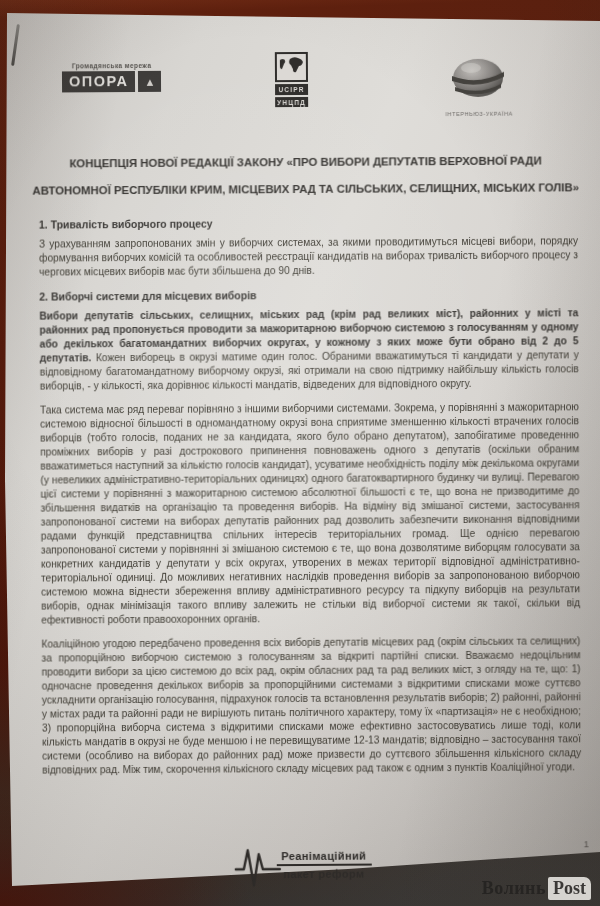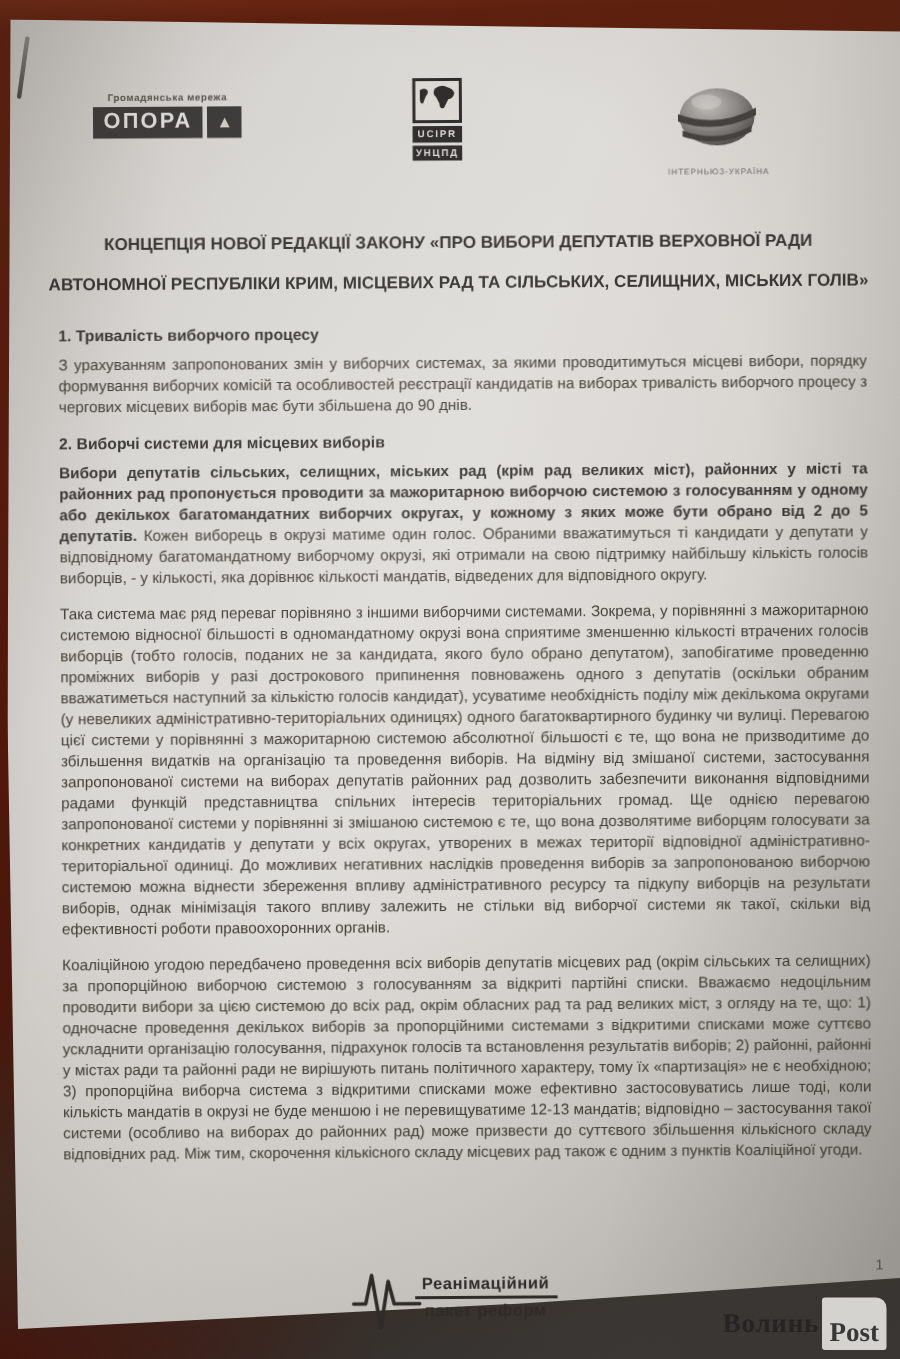--- a/index.html
+++ b/index.html
@@ -61,21 +61,21 @@
   .rpr-wrap{position:absolute;left:0;right:0;top:841px;display:flex;justify-content:center;}
   .rpr{display:inline-flex;align-items:center;color:#2e2c2a;}
   .rpr svg{margin-right:-5px;}
   .rpr-text{font-weight:bold;font-size:11px;line-height:1.3;letter-spacing:0.4px;}
   .rpr-l1{border-bottom:2px solid #2e2c2a;padding:0 5px 1px 4px;display:block;}
   .rpr-l2{padding:1px 5px 0 4px;display:block;text-align:center;}
   .page-num{position:absolute;top:840px;left:581px;font-size:9.5px;color:#615e5b;}
   
   .watermark{position:absolute;right:9px;bottom:6px;display:flex;align-items:center;font-family:"Liberation Serif",serif;font-weight:bold;font-size:18px;}
   .wm-volyn{color:#262422;margin-right:2px;letter-spacing:0.5px;}
-  .wm-post{background:#d5d3cf;color:#3a3836;padding:14px 5px 1px;border-radius:2px 7px 2px 2px;line-height:1.1;}
+  .wm-post{background:#d5d3cf;color:#3a3836;padding:2px 5px 1px;border-radius:2px 7px 2px 2px;line-height:1.1;}
 </style>
 </head>
 <body>
 
 <div class="photo-bg"></div>
 
 <div class="paper"></div>
 <div class="staple"></div>
 
 <div class="content">

